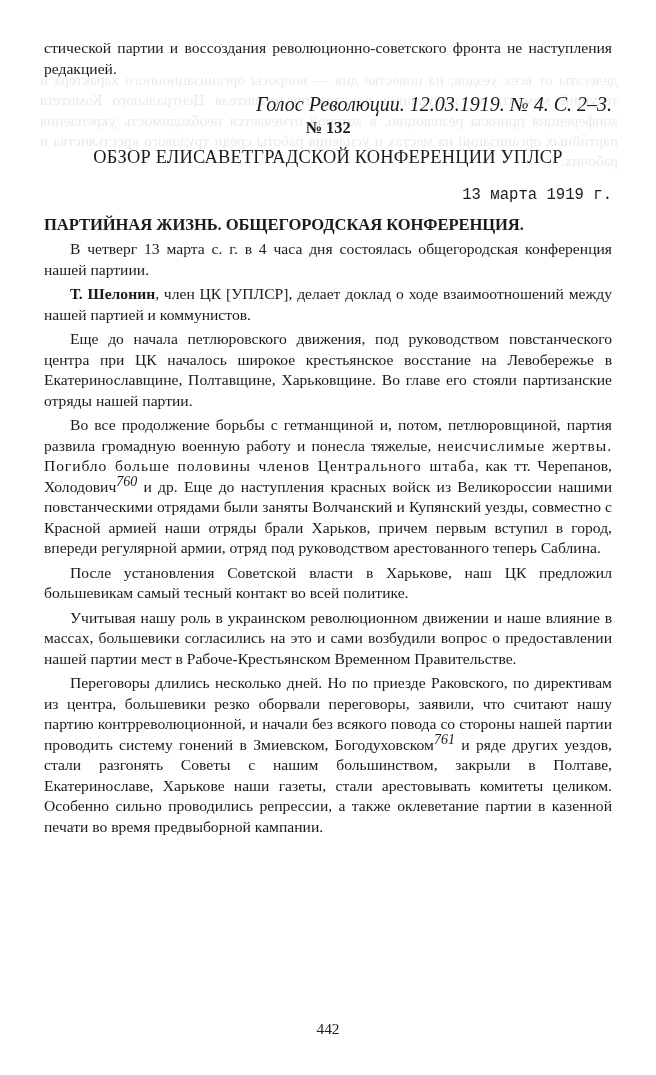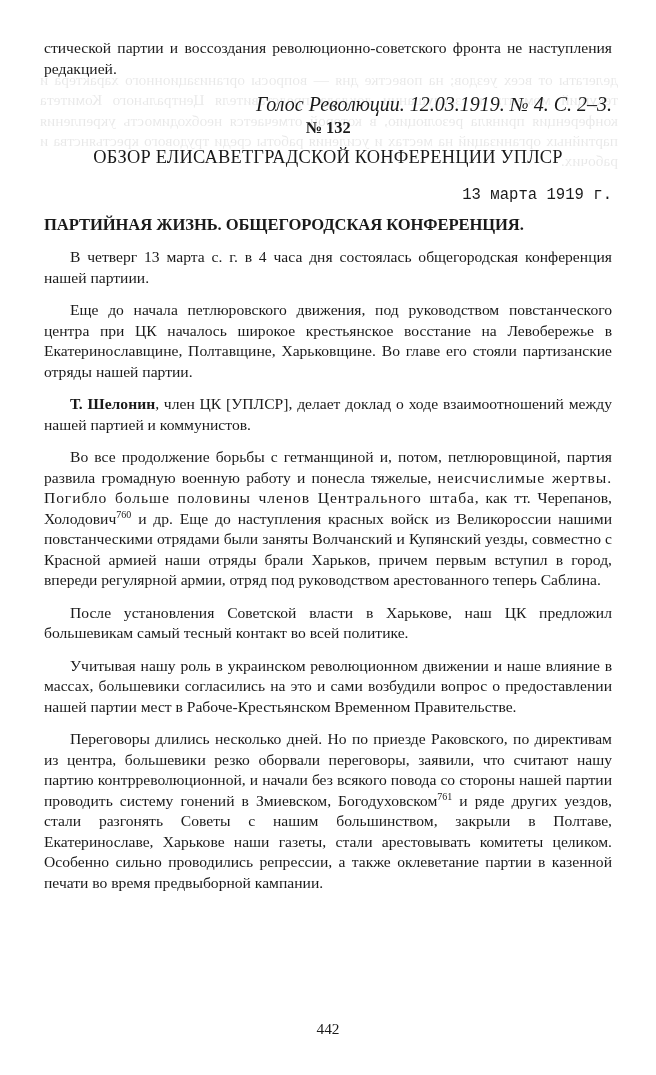--- a/index.html
+++ b/index.html
@@ -81,27 +81,28 @@
     font-family: Liberation Mono, monospace;
   }
   .section-head {
     margin-top: 8px;
     font-weight: bold;
     font-size: 16.6px;
     text-align: left;
     text-indent: 0;
     letter-spacing: -0.1px;
   }
-  .body-block p { margin-top: 12px; }
+  .body-block p { margin-top: 4px; }
   .bold { font-weight: bold; }
   .spaced { letter-spacing: 0.9px; }
   sup {
-    font-size: 10px;
+    font-size: 14px;
     vertical-align: super;
     line-height: 0;
+    font-style: italic;
   }
   .folio {
     position: absolute;
     left: 0;
     right: 0;
     bottom: 37px;
     text-align: center;
     font-size: 15.4px;
   }
 </style>
@@ -121,22 +122,22 @@
     <p class="num">№ 132</p>
 
     <p class="doc-title">ОБЗОР ЕЛИСАВЕТГРАДСКОЙ КОНФЕРЕНЦИИ УПЛСР</p>
 
     <p class="date-line">13 марта 1919 г.</p>
 
     <p class="section-head">ПАРТИЙНАЯ ЖИЗНЬ. ОБЩЕГОРОДСКАЯ КОНФЕРЕНЦИЯ.</p>
 
     <div class="body-block">
       <p>В четверг 13 марта с. г. в 4 часа дня состоялась общегородская конференция нашей партиии.</p>
+      <p><span class="bold">Т. Шелонин</span>, член ЦК [УПЛСР], делает доклад о ходе взаимоотношений между нашей партией и коммунистов.</p>
       <p>Еще до начала петлюровского движения, под руководством повстанческого центра при ЦК началось широкое крестьянское восстание на Левобережье в Екатеринославщине, Полтавщине, Харьковщине. Во главе его стояли партизанские отряды нашей партии.</p>
-      <p><span class="bold">Т. Шелонин</span>, член ЦК [УПЛСР], делает доклад о ходе взаимоотношений между нашей партией и коммунистов.</p>
       <p>Во все продолжение борьбы с гетманщиной и, потом, петлюровщиной, партия развила громадную военную работу и понесла тяжелые, <span class="spaced">неисчислимые жертвы. Погибло больше половины членов Центрального штаба</span>, как тт. Черепанов, Холодович<sup>760</sup> и др. Еще до наступления красных войск из Великороссии нашими повстанческими отрядами были заняты Волчанский и Купянский уезды, совместно с Красной армией наши отряды брали Харьков, причем первым вступил в город, впереди регулярной армии, отряд под руководством арестованного теперь Саблина.</p>
       <p>После установления Советской власти в Харькове, наш ЦК предложил большевикам самый тесный контакт во всей политике.</p>
       <p>Учитывая нашу роль в украинском революционном движении и наше влияние в массах, большевики согласились на это и сами возбудили вопрос о предоставлении нашей партии мест в Рабоче-Крестьянском Временном Правительстве.</p>
       <p>Переговоры длились несколько дней. Но по приезде Раковского, по директивам из центра, большевики резко оборвали переговоры, заявили, что считают нашу партию контрреволюционной, и начали без всякого повода со стороны нашей партии проводить систему гонений в Змиевском, Богодуховском<sup>761</sup> и ряде других уездов, стали разгонять Советы с нашим большинством, закрыли в Полтаве, Екатеринославе, Харькове наши газеты, стали арестовывать комитеты целиком. Особенно сильно проводились репрессии, а также оклеветание партии в казенной печати во время предвыборной кампании.</p>
     </div>
 
   </div>
 
   <div class="folio">442</div>
 </div>

